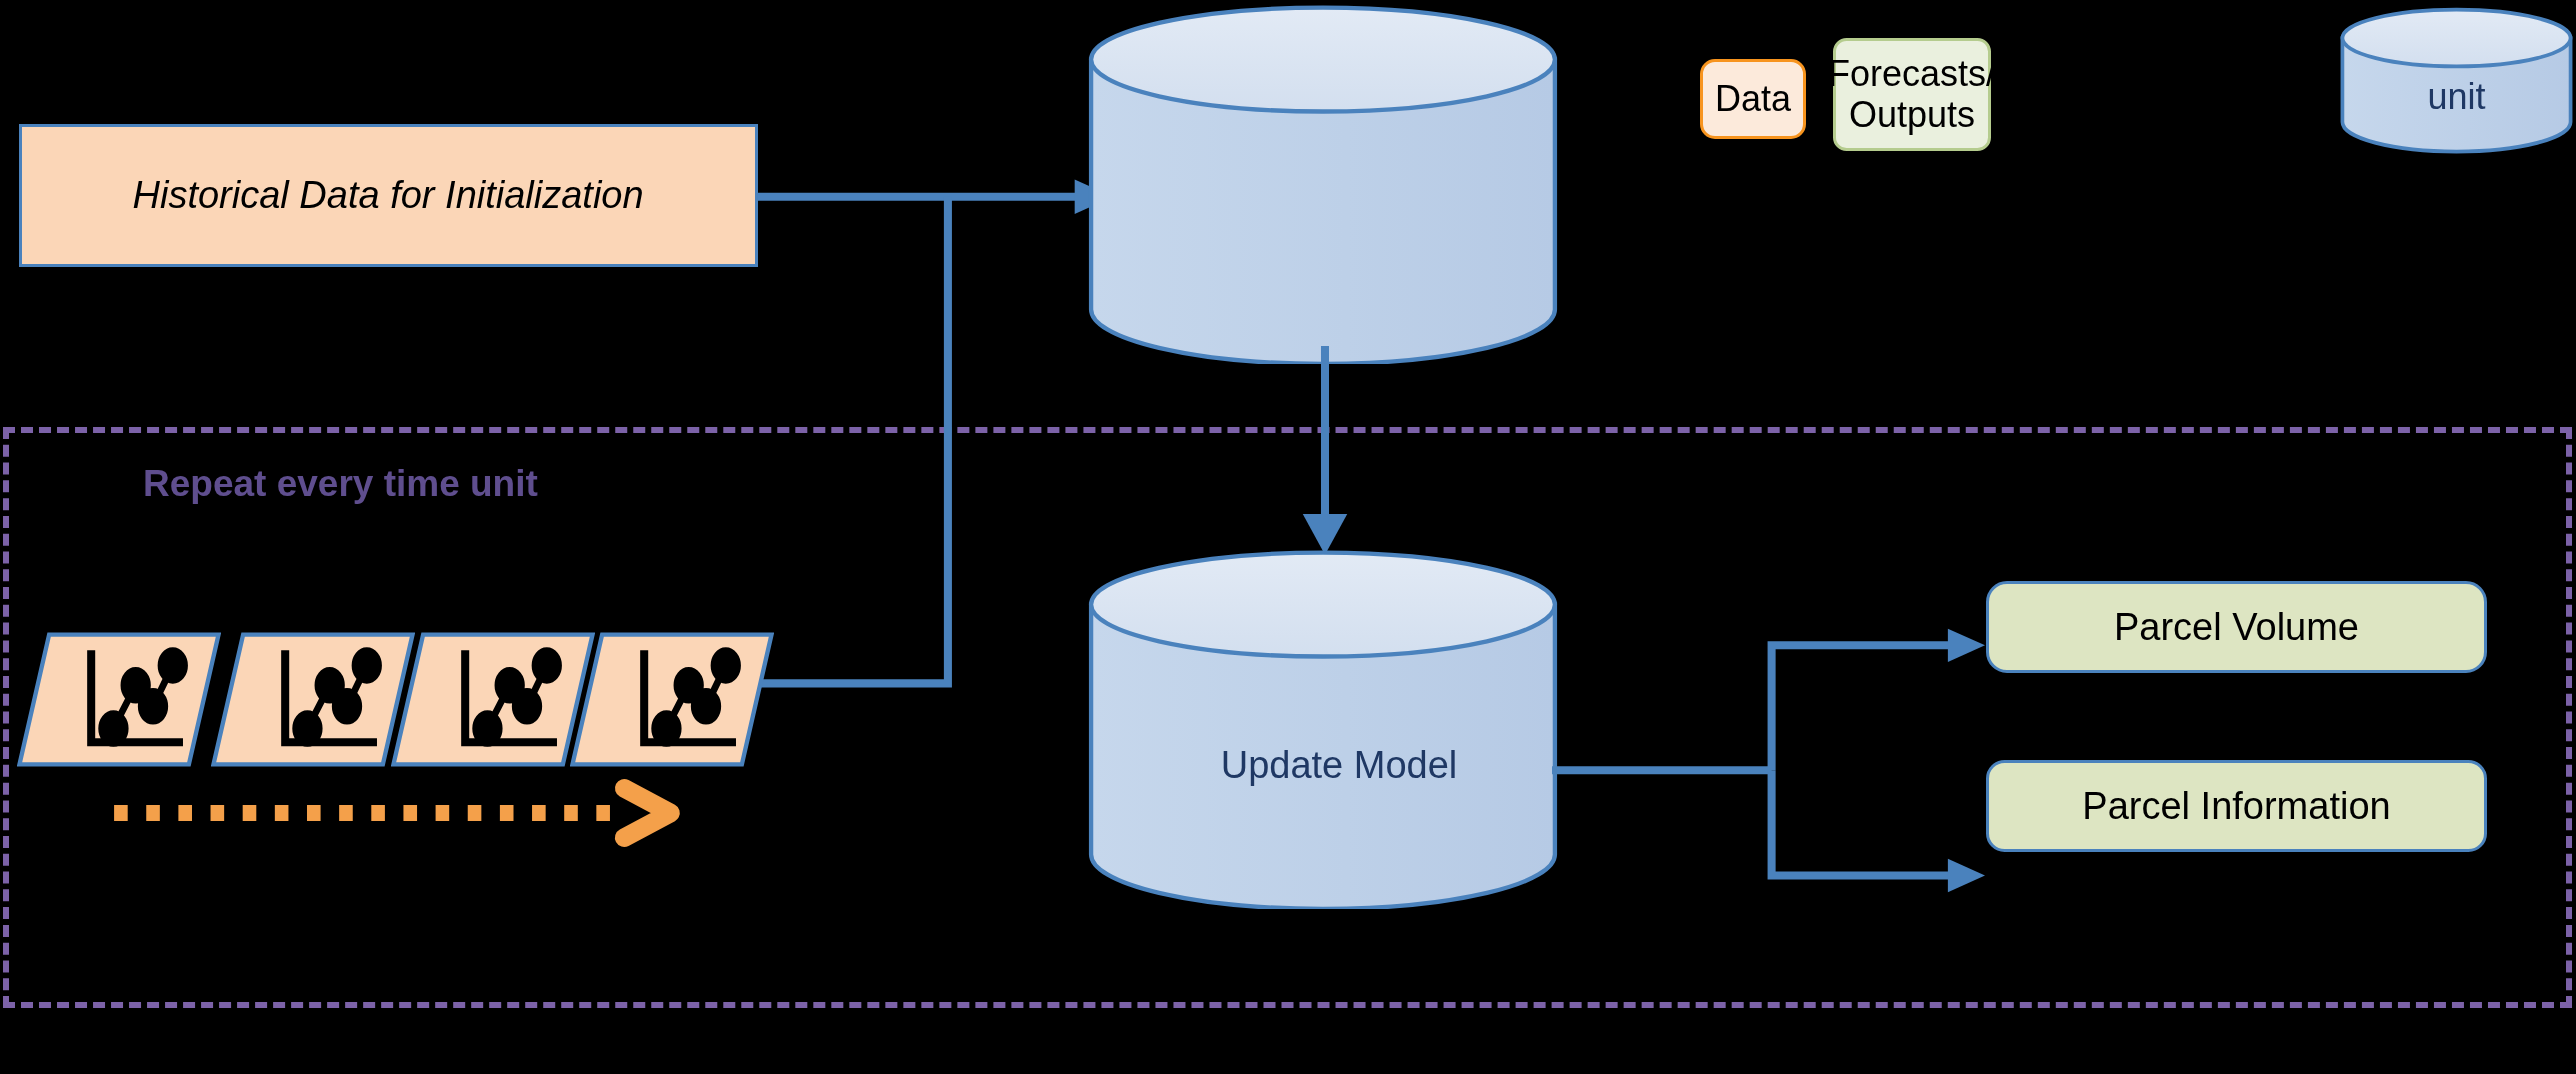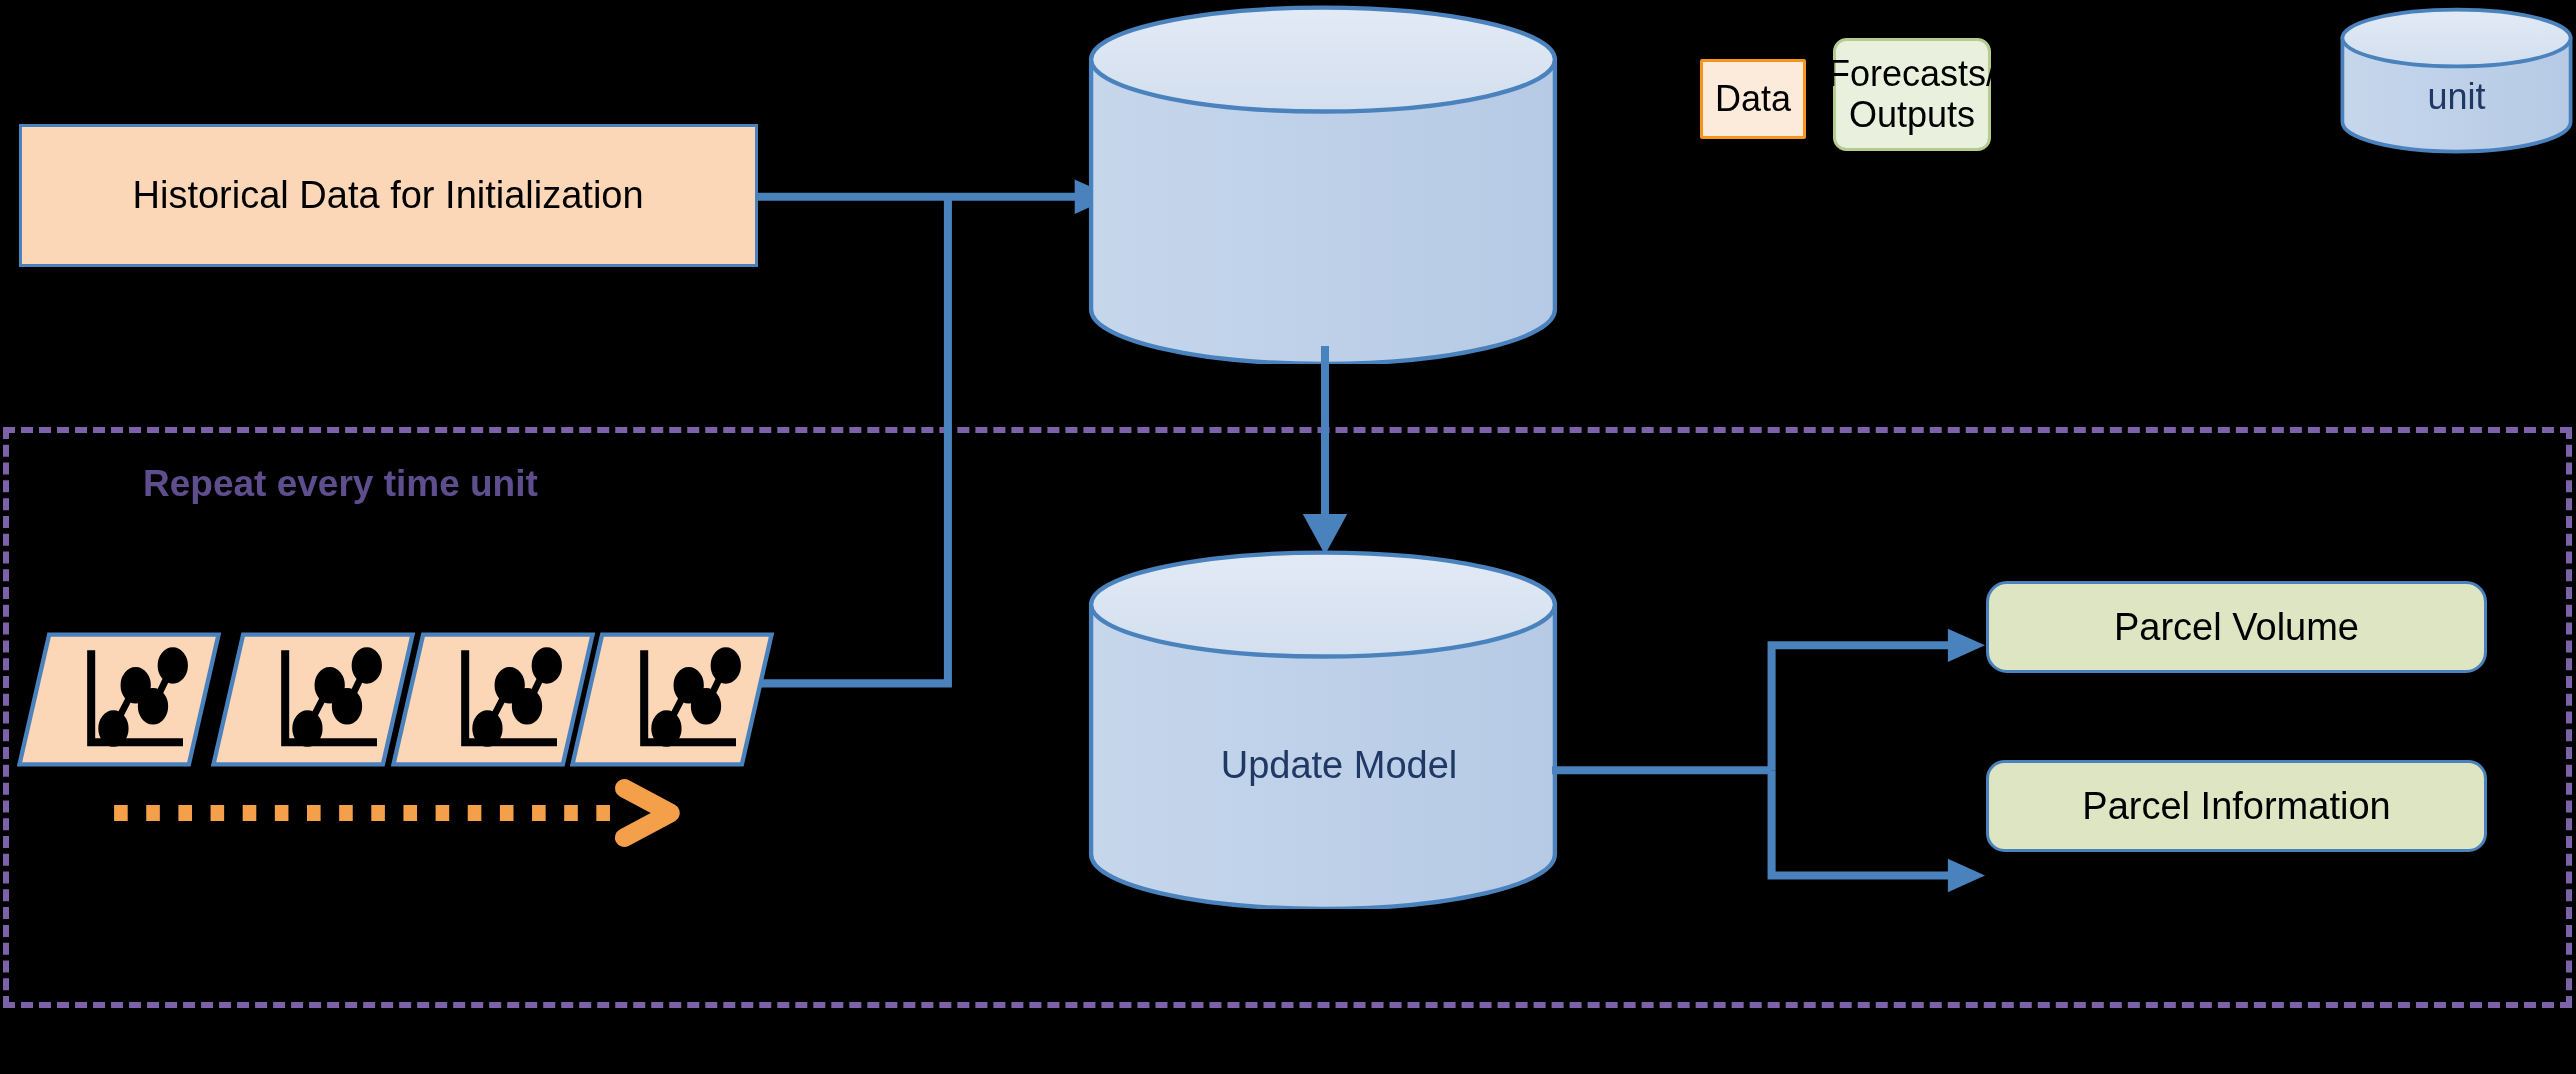--- a/index.html
+++ b/index.html
@@ -43,21 +43,21 @@
     background:#DDE5C2;
     border:3.7px solid #4A82BD;
     color:#000000;
     font-size:38px;
   }
   .lg-data{
     background:#FCEADB;
     border:3.1px solid #F7941E;
     color:#000000;
     font-size:36px;
-    border-radius:2px;
+    border-radius:15px;
   }
   .lg-fore{
     background:#EAF0DE;
     border:3.1px solid #B5CC8E;
     color:#000000;
     font-size:36px;
     border-radius:13.6px;
   }
 
   
@@ -95,21 +95,21 @@
 </style>
 </head>
 <body>
 
 <div id="stage">
 
   <div class="abs dash-box" style="left:3.1px;top:427px;width:2569px;height:581px;"></div>
 
   <div class="abs repeat-label" style="left:143px;top:463px;">Repeat every time unit</div>
 
-  <div class="abs rect-data ctr" style="left:18.6px;top:124px;width:739px;height:143px;">
+  <div class="abs rect-data ctr" style="left:18.6px;top:124px;width:739px;height:143px;font-style:italic;">
     <span>Historical Data for Initialization</span>
   </div>
 
   <div class="abs conn" style="left:742px;top:173px;width:371px;height:557px;">
     <svg width="371" height="557" viewBox="0 0 600 900">
 
       <path d="M 25 38 L 540 38" stroke="#4A82BD" stroke-width="13" fill="none"></path>
 
       <path d="M 333 38 L 333 825 L 25 825" stroke="#4A82BD" stroke-width="13" fill="none"></path>
 

